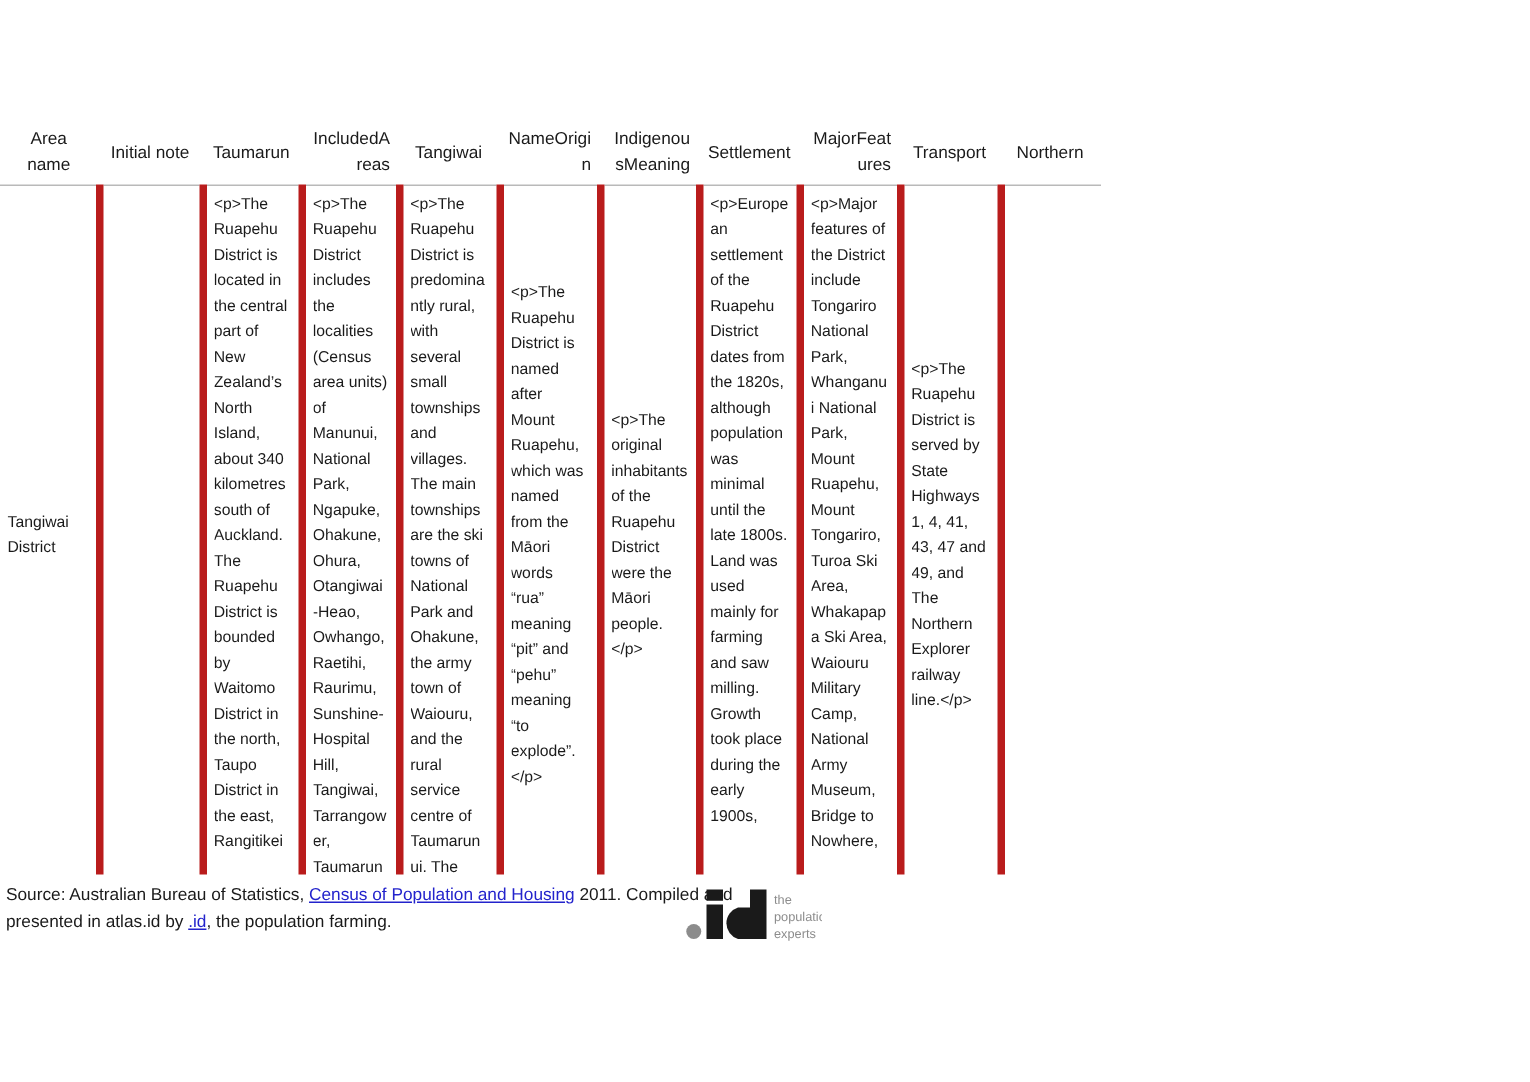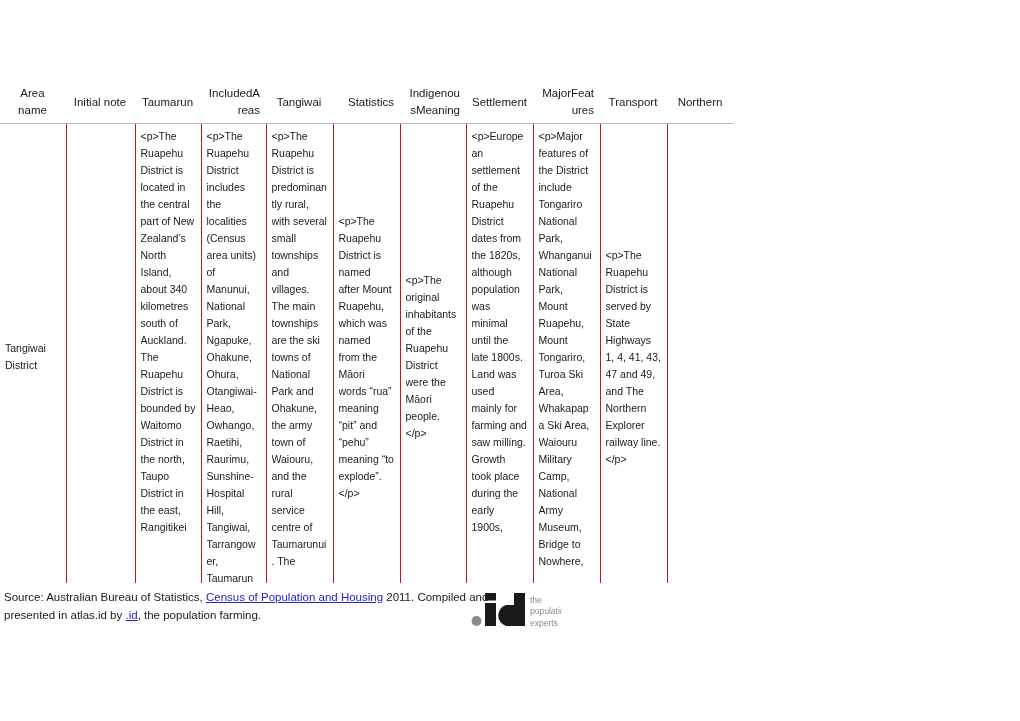--- a/index.html
+++ b/index.html
@@ -58,21 +58,21 @@
     overflow-wrap: break-word;
   }
   table.data-table th.center {
     text-align: center;
   }
 
   table.data-table td {
     vertical-align: top;
     padding: 4px 5px 0 5px;
     border-left: 1px solid #c6c6c6;
-    border-right: 1px solid #b91c1c;
+    border-right: 5px solid #b91c1c;
     border-bottom: 1px solid #c6c6c6;
     box-sizing: border-box;
     word-wrap: break-word;
     overflow-wrap: break-word;
     white-space: normal;
     height: 462px;
   }
   table.data-table td.first-col {
     border-left: none;
     vertical-align: middle;
@@ -100,42 +100,42 @@
     line-height: 18px;
     color: #1a1a1a;
   }
   .footer a, .footer .linkish {
     color: #2323cc;
   }
 
   
   .logo {
     position: absolute;
-    left: 470px;
+    left: 456px;
     top: 592px;
     width: 92px;
     height: 38px;
   }
   .logo svg { display: block; }
 </style>
 </head>
 <body>
 
 <div class="page">
 
   <div class="table-wrap">
     <table class="data-table">
       <thead>
         <tr>
           <th class="center" style="width:66px">Area name</th>
           <th class="center" style="width:69px">Initial note</th>
           <th class="center" style="width:66px">Taumarun</th>
           <th style="width:65px">IncludedAreas</th>
           <th class="center" style="width:67px">Tangiwai</th>
-          <th style="width:67px">Statistics</th>
+          <th style="width:67px">NameOrigin</th>
           <th style="width:66px">IndigenousMeaning</th>
           <th style="width:67px">Settlement</th>
           <th style="width:67px">MajorFeatures</th>
           <th class="center" style="width:67px">Transport</th>
           <th class="center" style="width:67px">Northern</th>
         </tr>
       </thead>
       <tbody>
         <tr>
           <td class="first-col">

